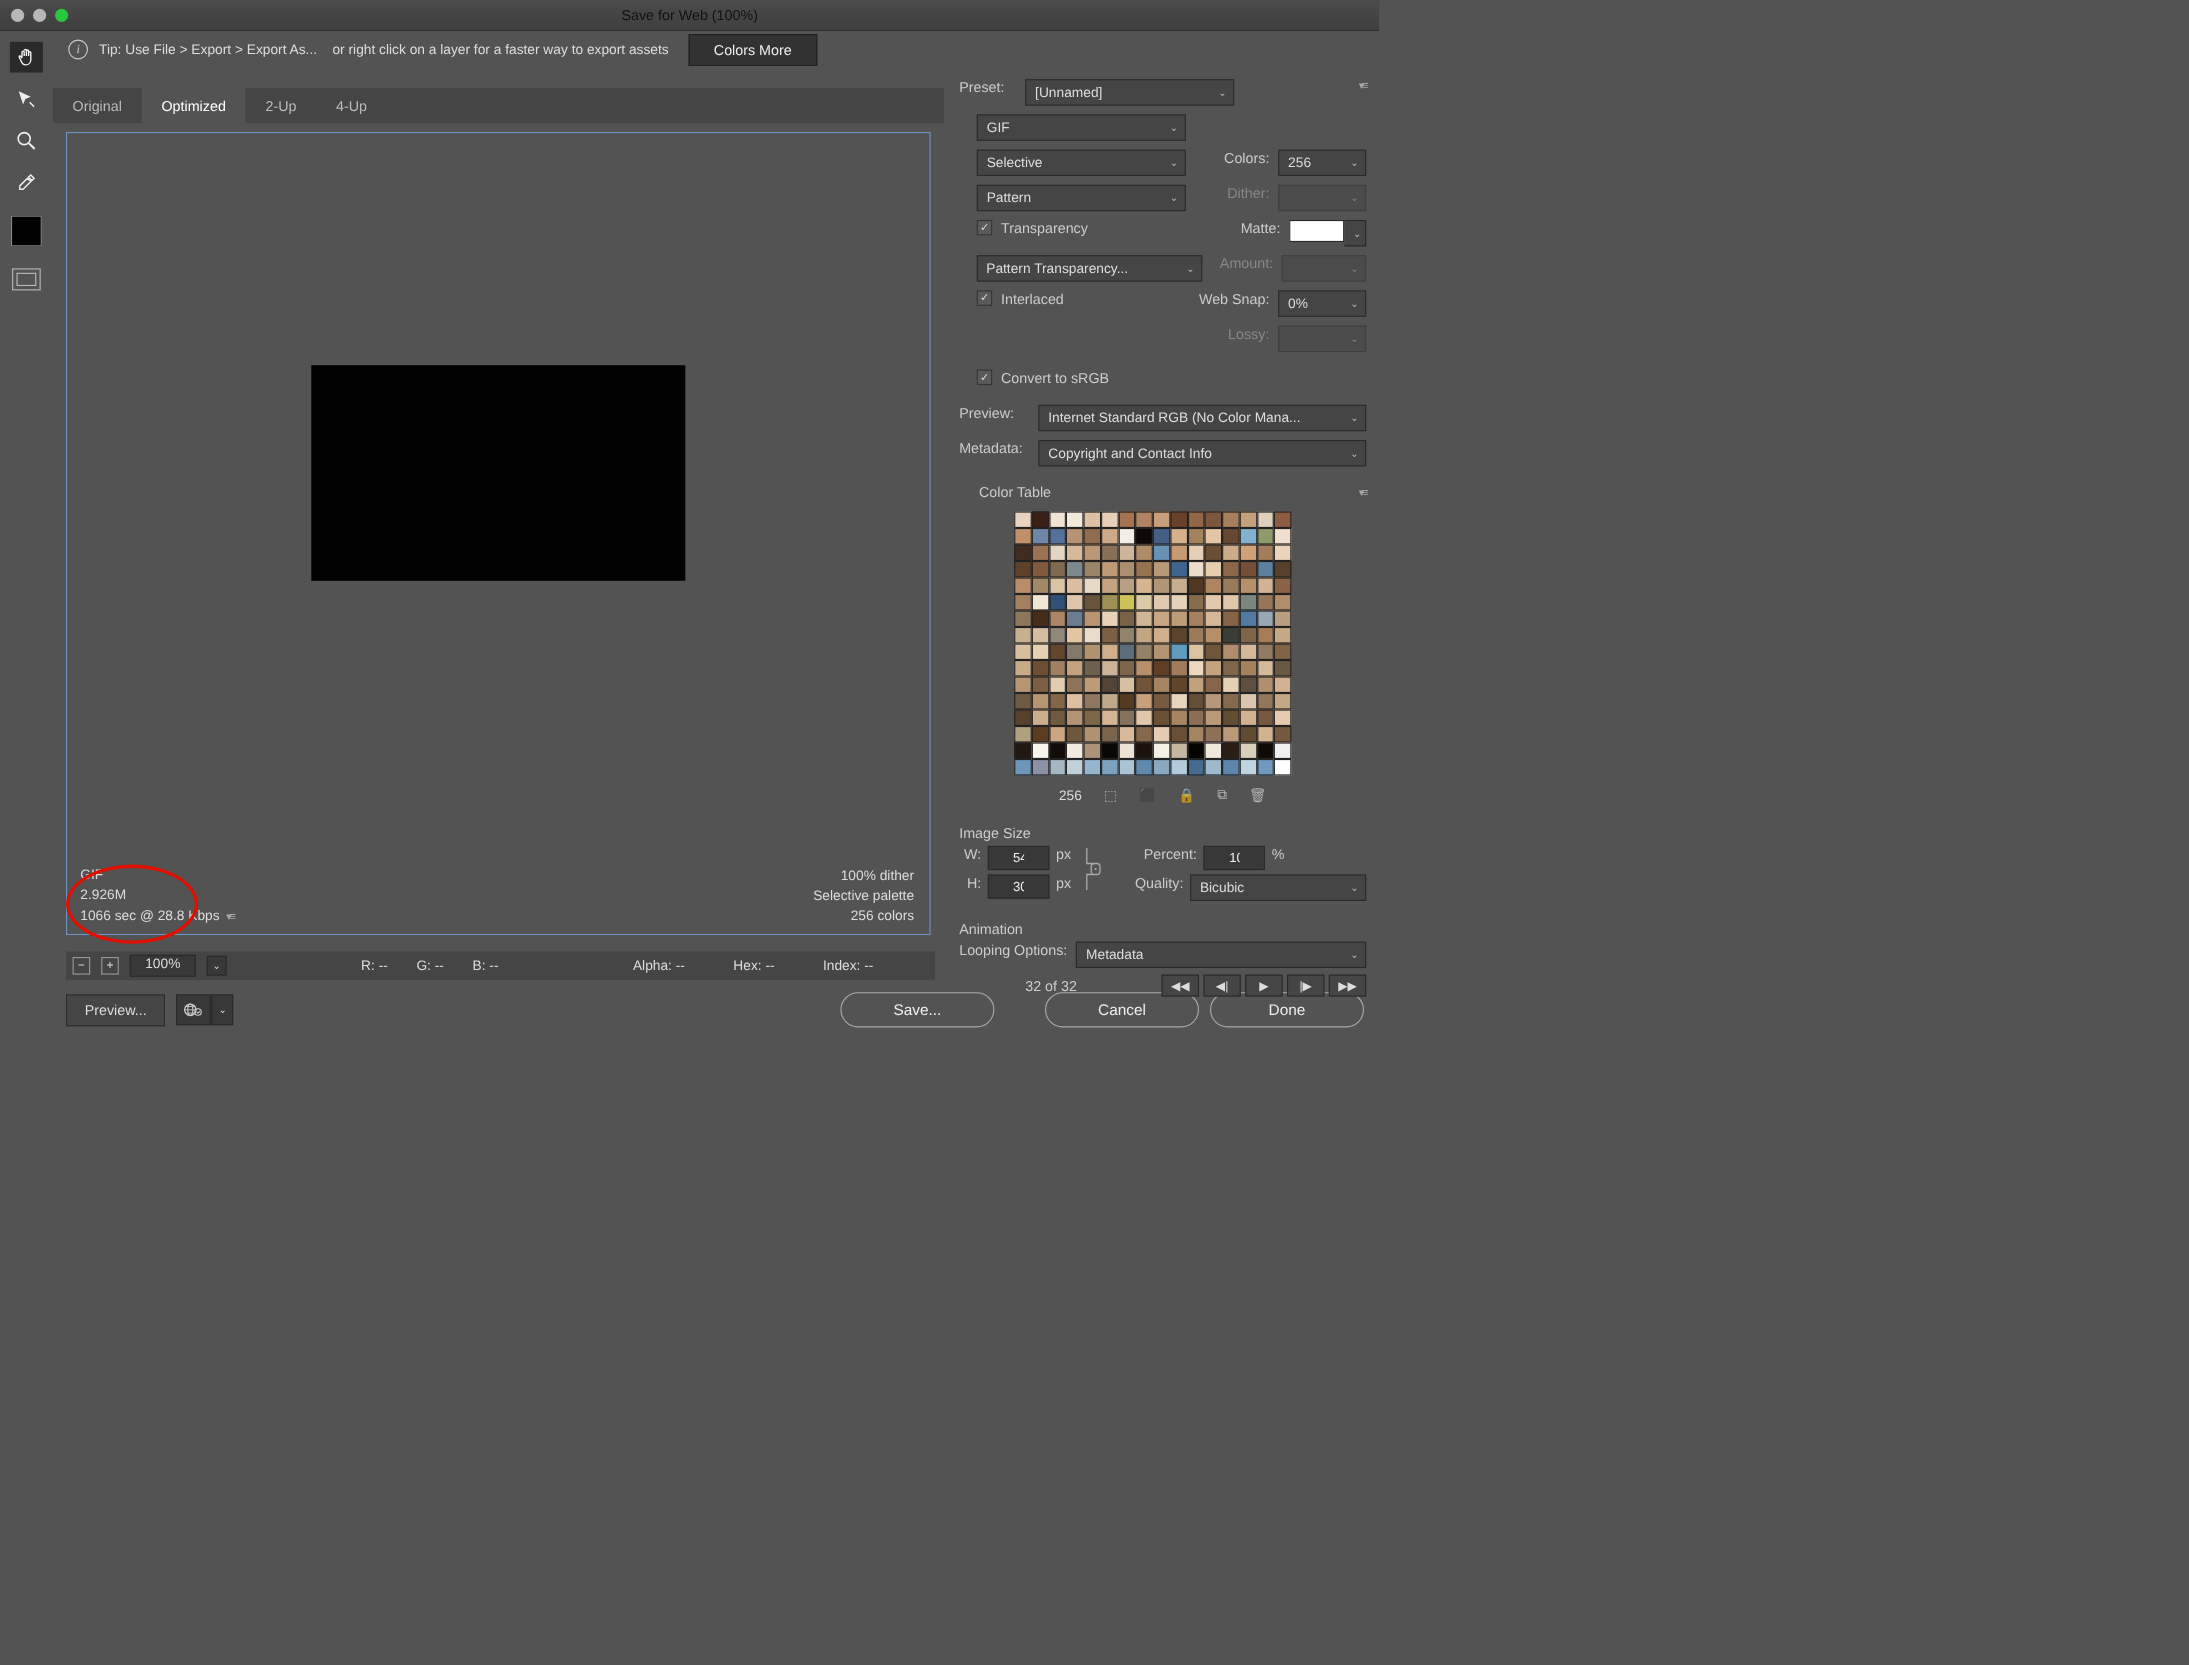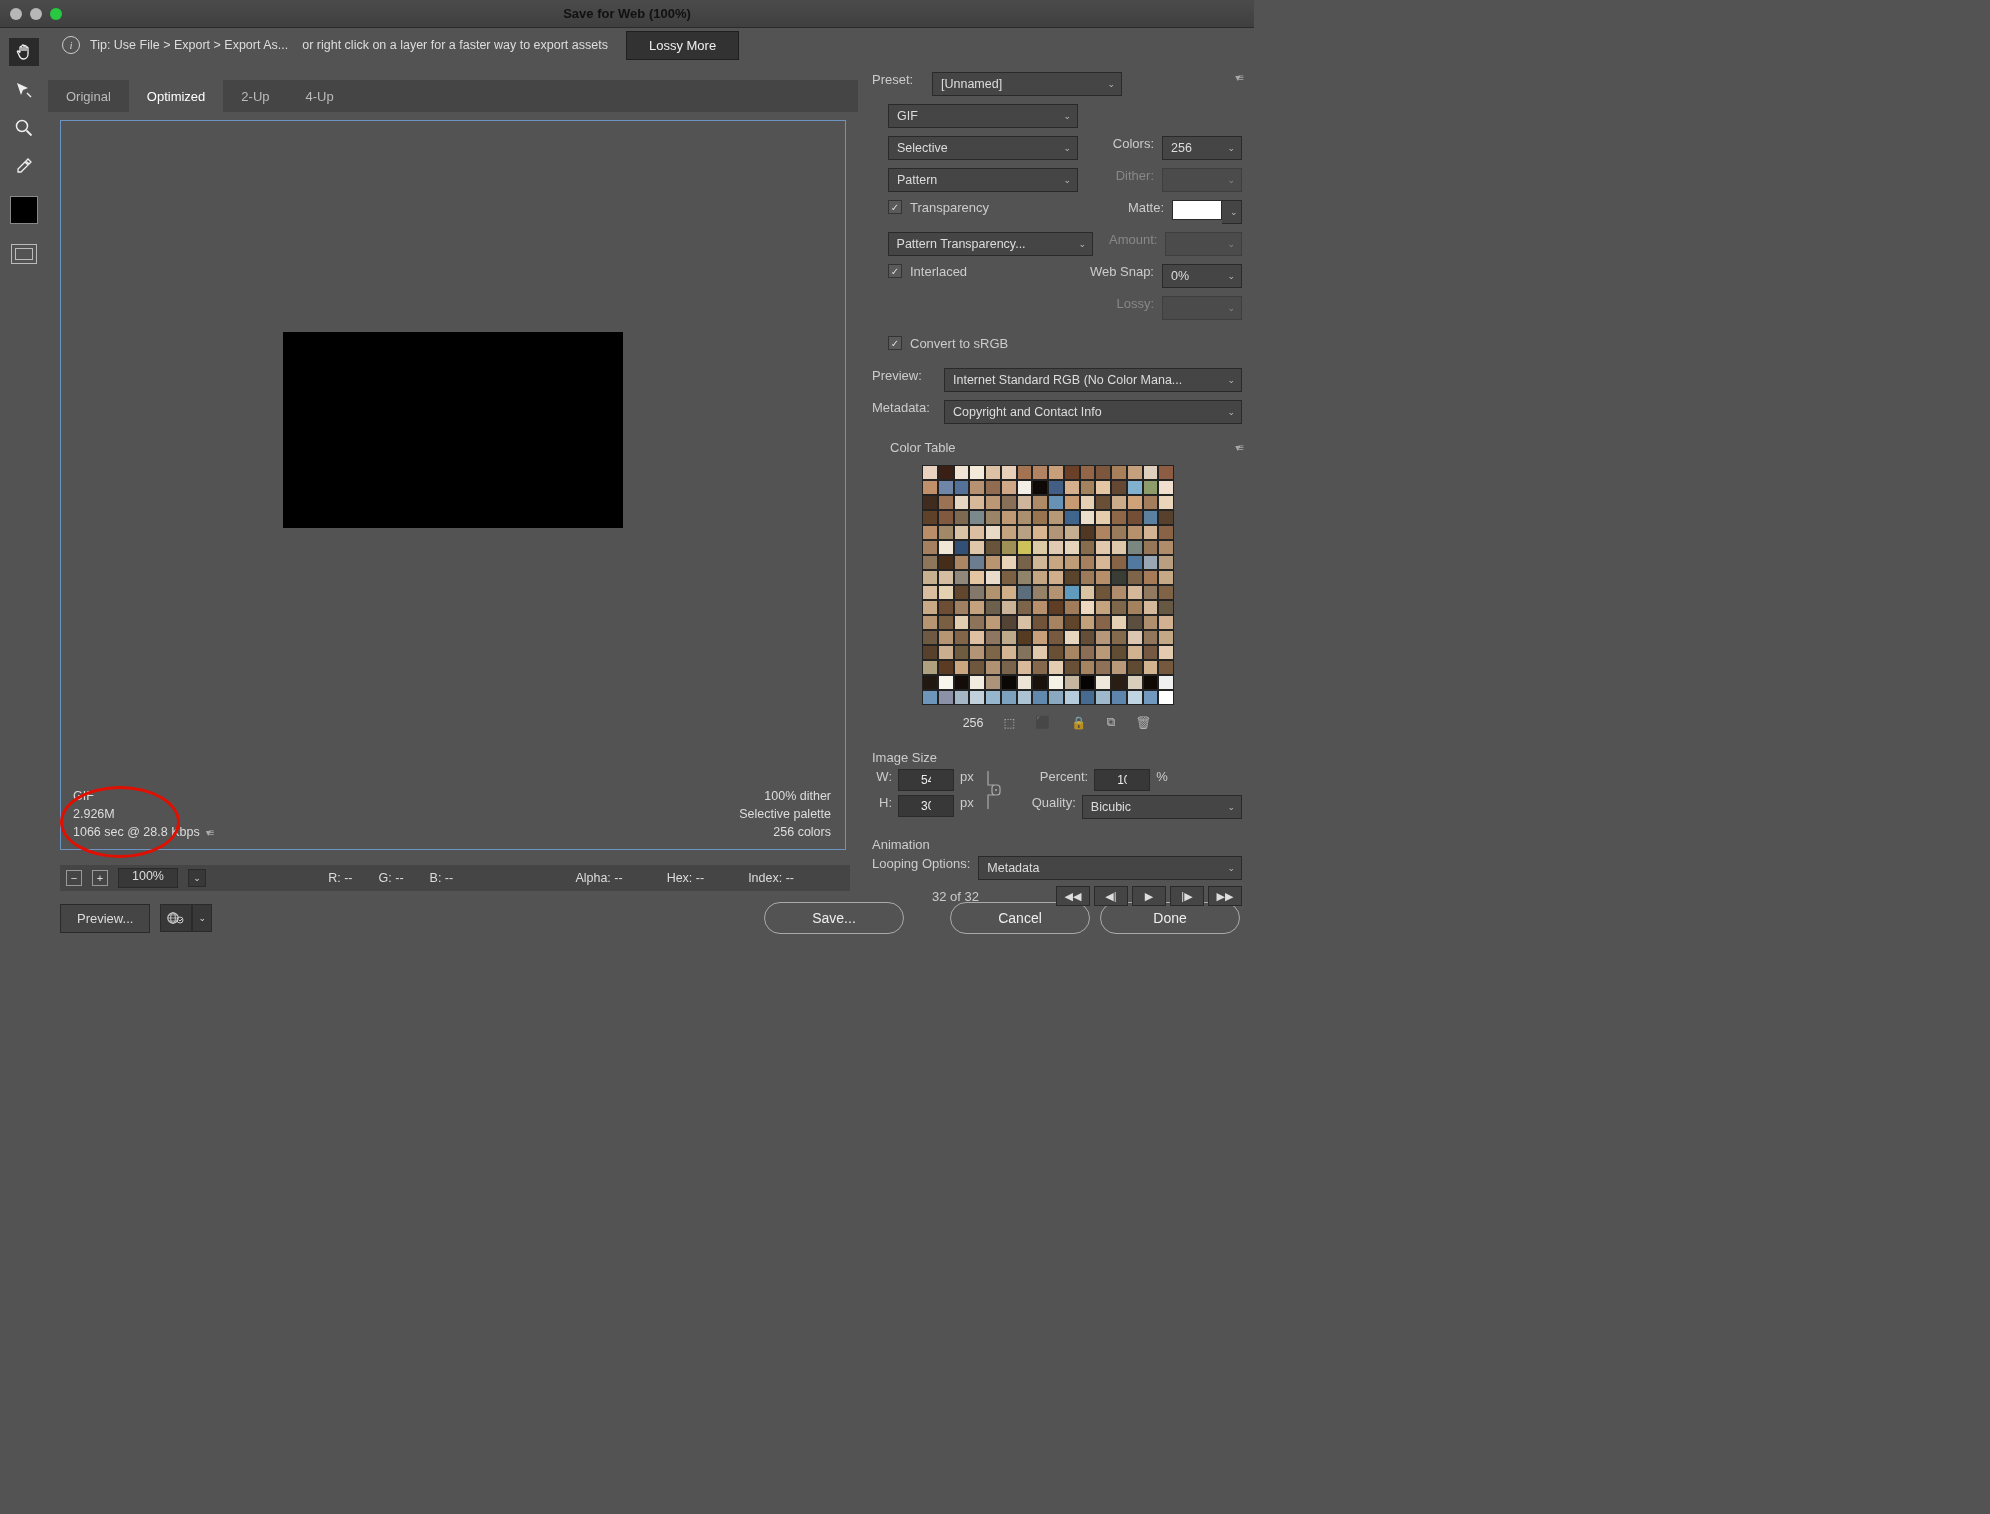--- a/index.html
+++ b/index.html
@@ -1,20 +1,20 @@
 <!DOCTYPE html>
 <html><head>
 <meta charset="utf-8">
 <style>
 *{box-sizing:border-box;margin:0;padding:0;font-family:-apple-system,"Helvetica Neue",Arial,sans-serif;font-size:12.5px;color:#ddd;-webkit-font-smoothing:antialiased}
 body{background:#535353;width:1254px;height:952px;overflow:hidden;position:relative}
 .titlebar{height:28px;background:linear-gradient(#4b4b4b,#3f3f3f);display:flex;align-items:center;border-bottom:1px solid #2a2a2a;position:relative}
 .traffic{display:flex;gap:8px;margin-left:10px}
 .dot{width:12px;height:12px;border-radius:50%}
-.title{position:absolute;left:0;right:0;text-align:center;color:#111;font-weight:700;font-size:13px}
+.title{position:absolute;left:0;right:0;text-align:center;color:#111;font-weight:400;font-size:13px}
 .tipbar{height:34px;display:flex;align-items:center;padding:0 14px;gap:10px;margin-left:48px}
 .info-icon{width:18px;height:18px;border:1.5px solid #ccc;border-radius:50%;display:flex;align-items:center;justify-content:center;font-family:serif;font-style:italic;font-size:11px;color:#ccc}
 .learn-btn{margin-left:8px;background:#323232;border:1px solid #1f1f1f;color:#eee;padding:6px 22px;font-size:13px}
 .toolcol{position:absolute;left:0;top:28px;width:48px;display:flex;flex-direction:column;align-items:center;gap:10px;padding-top:10px}
 .tool{width:30px;height:28px;display:flex;align-items:center;justify-content:center;color:#eee}
 .tool.sel{background:#2a2a2a}
 .swatch{width:28px;height:28px;background:#000;border:1px solid #888;margin-top:6px}
 .artbd{width:26px;height:20px;border:1.5px solid #bbb;margin-top:10px;position:relative}
 .artbd::before{content:"";position:absolute;inset:3px;border:1px solid #bbb}
 .main{position:absolute;left:48px;top:80px;width:810px}
@@ -99,21 +99,21 @@
       </svg>
     </div>
   <div class="swatch"></div>
   <div class="artbd"></div>
 </div>
 
 <div class="tipbar">
   <div class="info-icon">i</div>
   <span>Tip: Use File &gt; Export &gt; Export As...</span>
   <span style="margin-left:4px">or right click on a layer for a faster way to export assets</span>
-  <button class="learn-btn">Lossy More</button>
+  <button class="learn-btn">Colors More</button>
 </div>
 
 <div class="main">
   <div class="tabs">
     <div class="tab">Original</div>
     <div class="tab on">Optimized</div>
     <div class="tab">2-Up</div>
     <div class="tab">4-Up</div>
   </div>
   <div class="canvaswrap">

